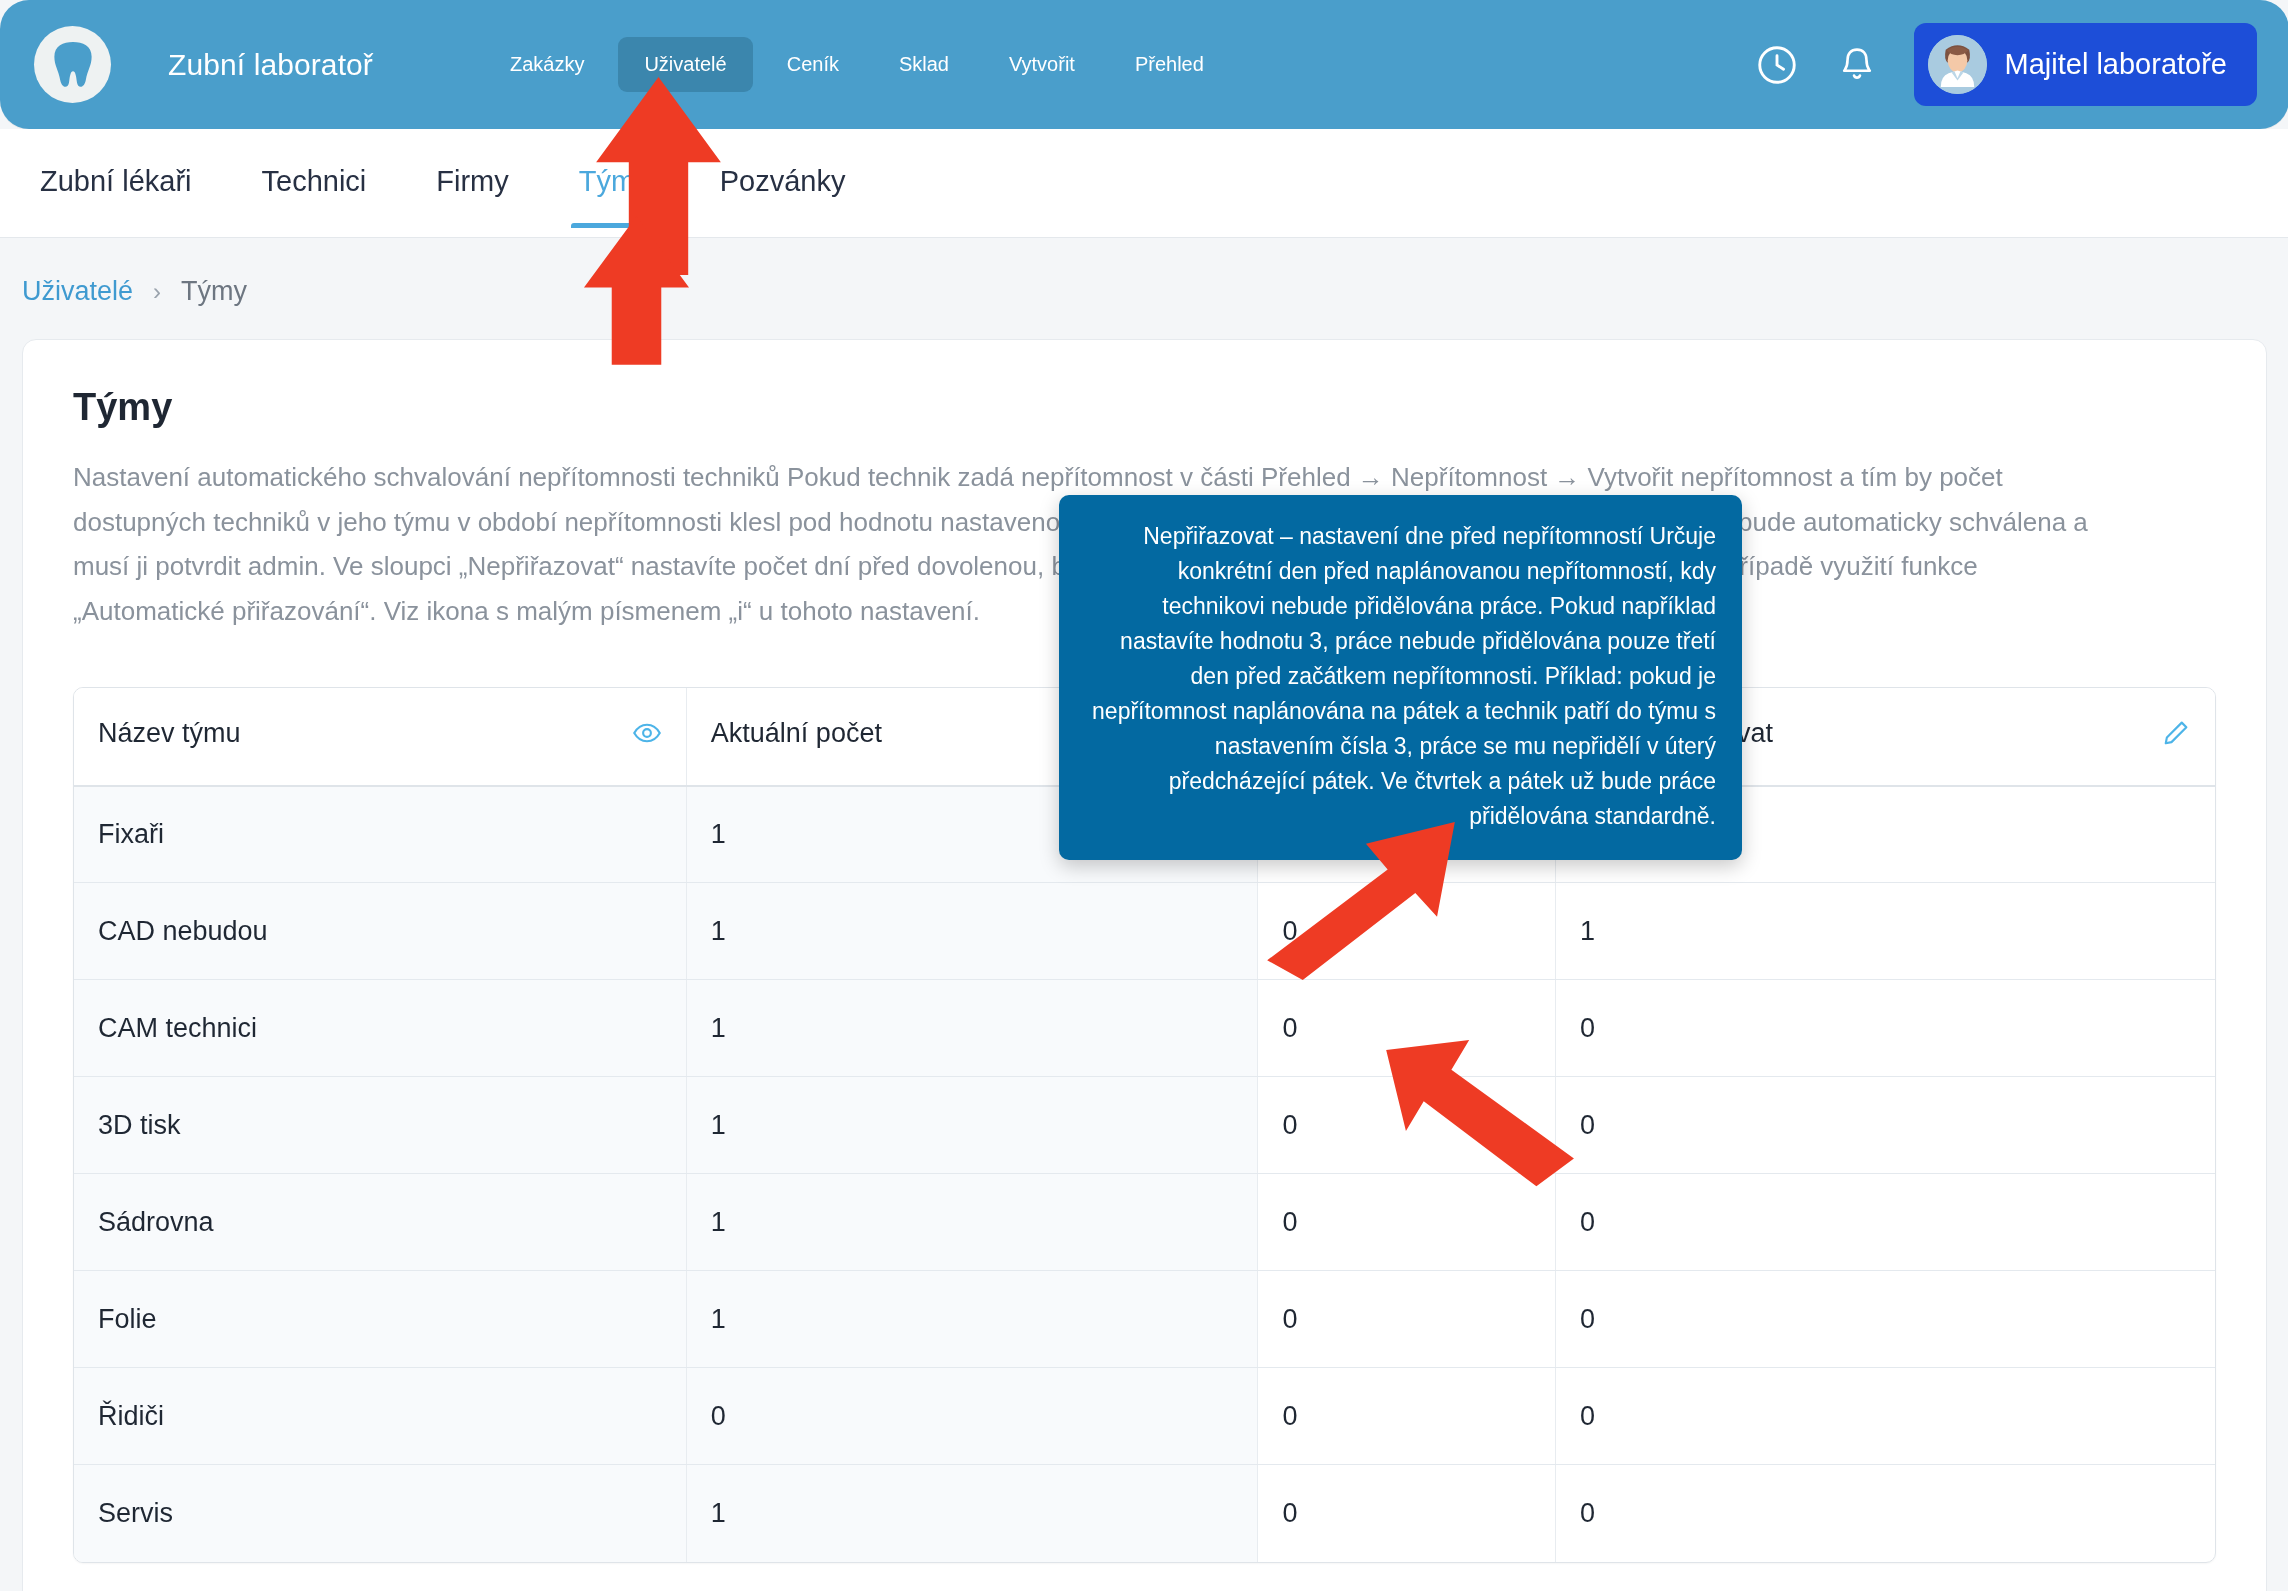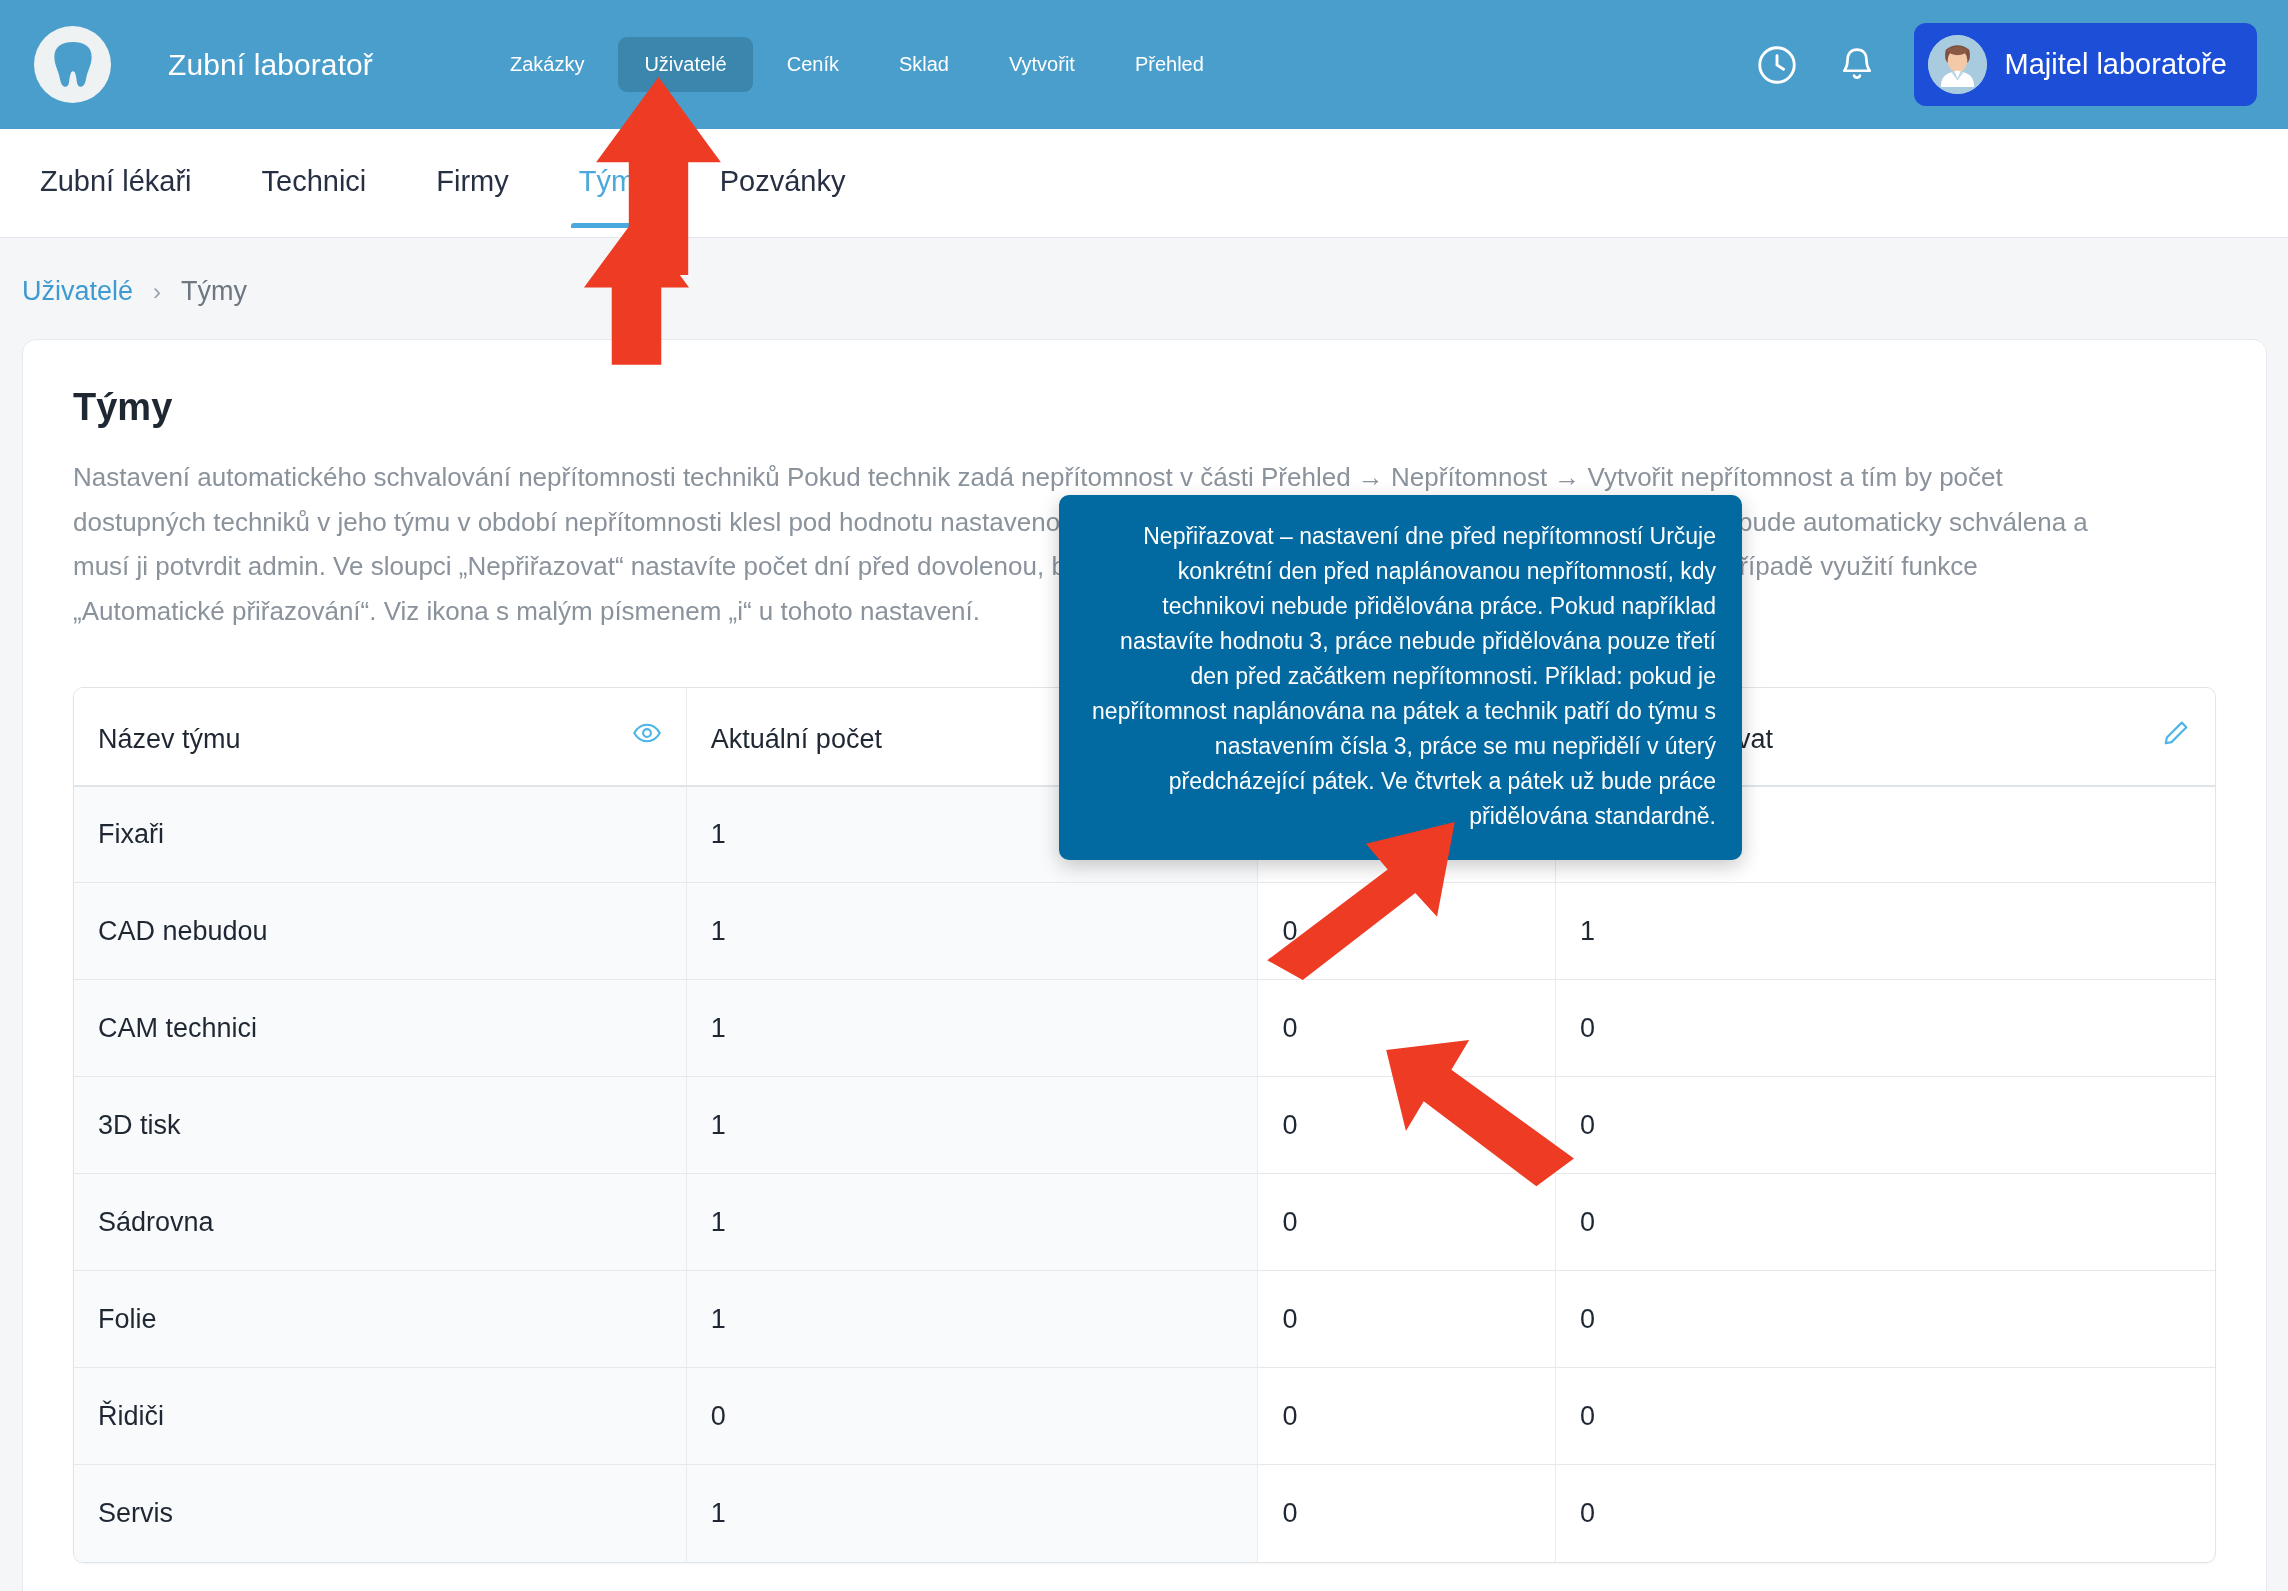--- a/index.html
+++ b/index.html
@@ -13,20 +13,21 @@
 
   
   .topbar {
     position: relative;
     height: 129px;
     background: #4a9ecb;
     display: flex;
     align-items: center;
     padding: 0 32px;
     box-shadow: 0 1px 0 rgba(0,0,0,.05);
+    border-radius: 29px;
   }
   .logo-wrap { width: 81px; height: 81px; flex: 0 0 81px; display:flex; align-items:center; justify-content:center; }
   .logo-circle {
     width: 77px; height: 77px; border-radius: 50%;
     background: #eef2f2;
     display: flex; align-items: center; justify-content: center;
   }
   .brand {
     color: #ffffff;
     font-size: 30px;
@@ -150,21 +151,21 @@
     font-size: 27px;
     font-weight: normal;
     color: #1f2733;
     padding: 30px 24px;
     height: 97px;
     border-bottom: 2px solid #dfe4e9;
     border-right: 1px solid #e8ecf0;
     vertical-align: middle;
   }
   thead th:last-child { border-right: none; }
-  .th-inner { display: flex; align-items: flex-end; gap: 12px; width: 100%; }
+  .th-inner { display: flex; align-items: flex-start; gap: 12px; width: 100%; }
   .th-label { flex: 0 0 auto; }
   .th-spacer { flex: 1 1 auto; }
   tbody td {
     font-size: 27px;
     color: #1f2733;
     padding: 22px 24px;
     height: 97px;
     border-bottom: 1px solid #e4e9ee;
     border-right: 1px solid #e8ecf0;
     vertical-align: middle;

